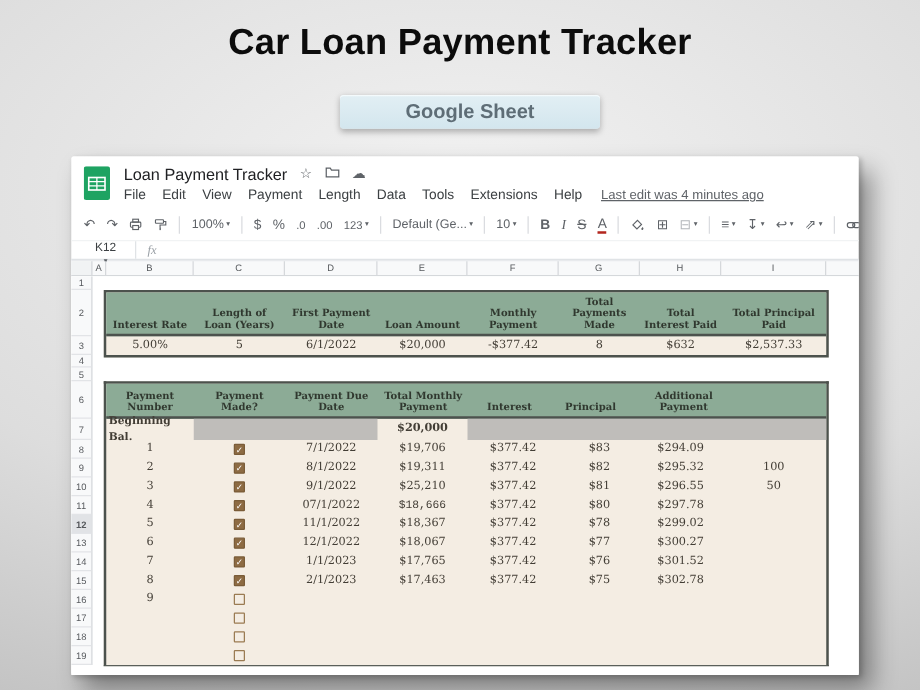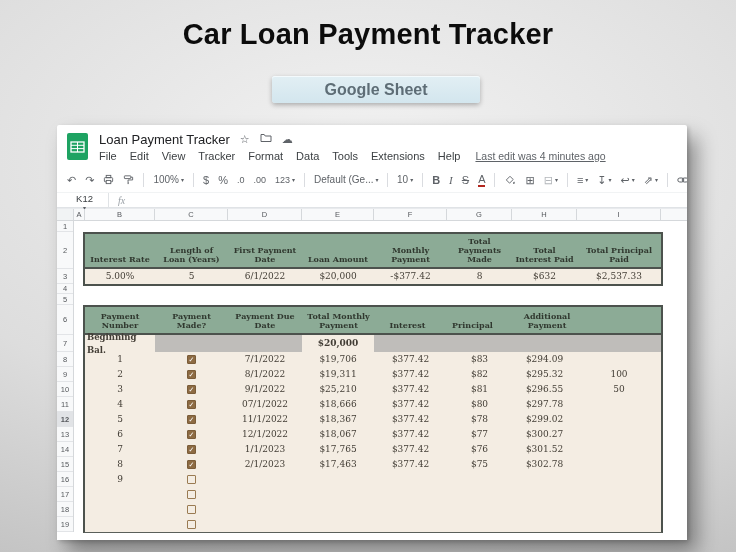--- a/index.html
+++ b/index.html
@@ -120,22 +120,22 @@
               <path d="M1 1.5h3.2l1 1.5H11v5.5H1z" fill="none" stroke="#5f6368"></path>
             </svg>
         </span>
         <span class="tb-ic">☁</span>
       </div>
       <div class="menu-row">
         <div class="menu-items">
             <span class="menu-item">File</span>
             <span class="menu-item">Edit</span>
             <span class="menu-item">View</span>
-            <span class="menu-item">Tracker</span>
-            <span class="menu-item">Format</span>
+            <span class="menu-item">Payment</span>
+            <span class="menu-item">Length</span>
             <span class="menu-item">Data</span>
             <span class="menu-item">Tools</span>
             <span class="menu-item">Extensions</span>
             <span class="menu-item">Help</span>
           </div>
         <span class="last-edit">Last edit was 4 minutes ago</span>
       </div>
     </div>
 
     <div class="toolbar">
@@ -343,21 +343,21 @@
               <div class="v-cell" style="width: 65px;">$81</div>
               <div class="v-cell" style="width: 65px;">$296.55</div>
               <div class="v-cell" style="width: 84px;">50</div>
             </div>
             <div class="p-row">
               <div class="v-cell" style="width: 70px;">4</div>
               <div class="v-cell cb-cell" style="width: 73px;">
                 <span class="checkbox checked">✓</span>
               </div>
               <div class="v-cell" style="width: 74px;">07/1/2022</div>
-              <div class="v-cell" style="width: 72px;">$18,666</div>
+              <div class="v-cell" style="width: 72px; font-family: Liberation Mono, monospace;">$18,666</div>
               <div class="v-cell" style="width: 73px;">$377.42</div>
               <div class="v-cell" style="width: 65px;">$80</div>
               <div class="v-cell" style="width: 65px;">$297.78</div>
               <div class="v-cell" style="width: 84px;"></div>
             </div>
             <div class="p-row">
               <div class="v-cell" style="width: 70px;">5</div>
               <div class="v-cell cb-cell" style="width: 73px;">
                 <span class="checkbox checked">✓</span>
               </div>

